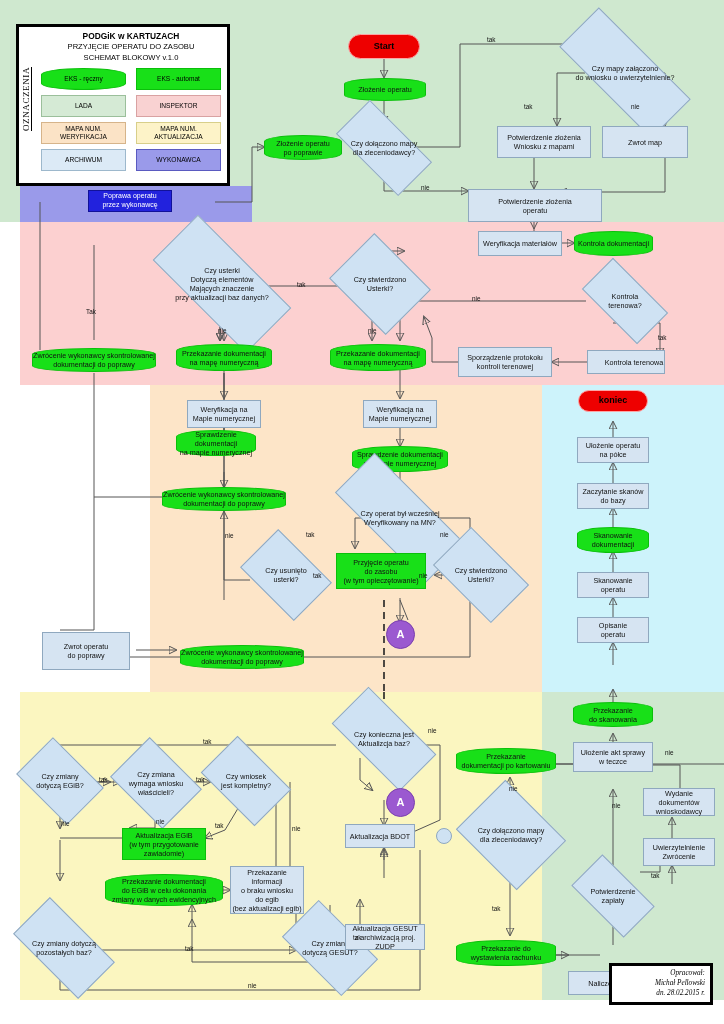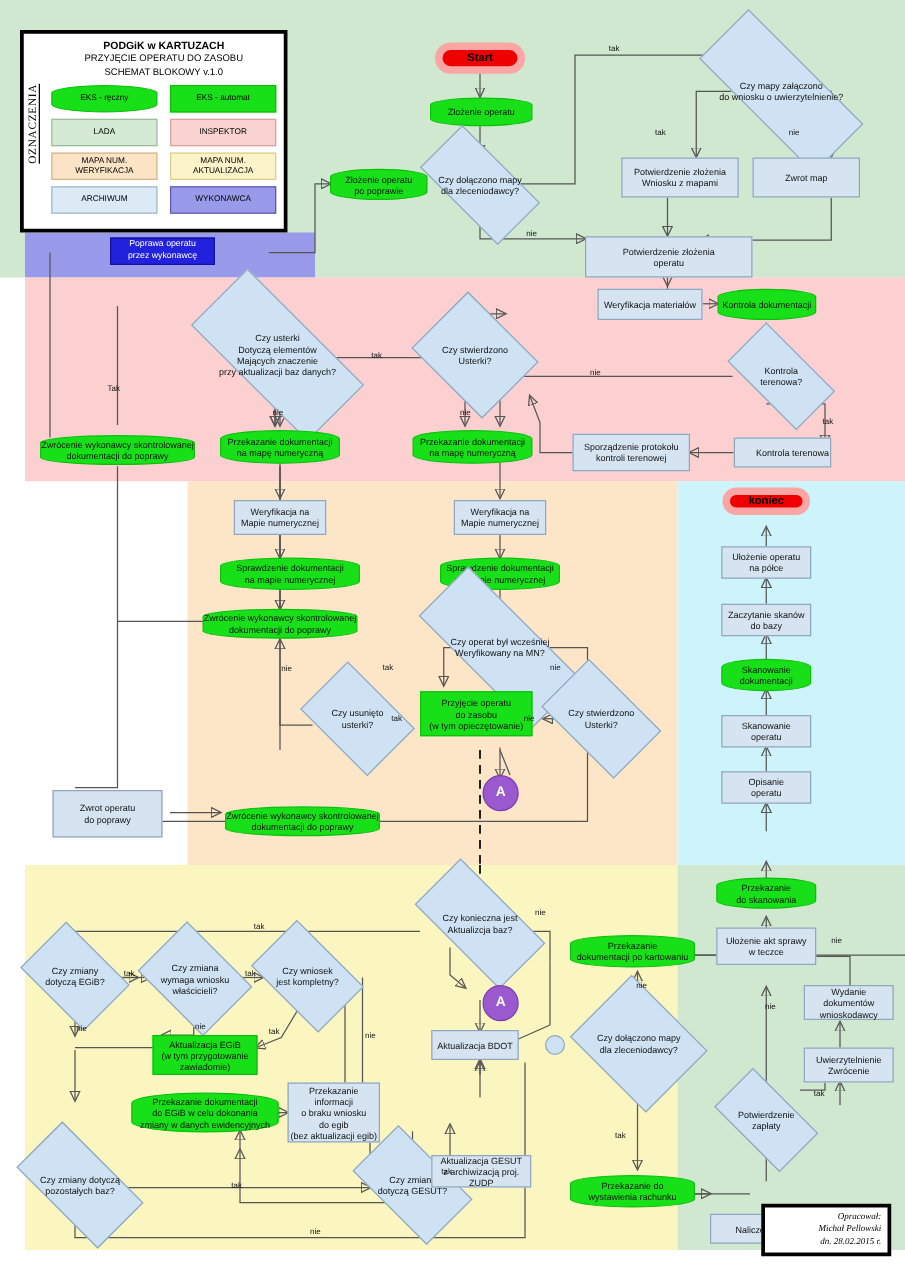--- a/index.html
+++ b/index.html
@@ -33,21 +33,21 @@
     transform:rotate(45deg); z-index:-1;
   }
   .dec .dlabel { position:relative; z-index:2; padding:0 2px; }
   .cyl {            
     background:#18e018; border:1px solid #0bbf0b; border-radius:50% / 26%;
   }
   .rectgreen {      
     background:#18e018; border:1px solid #0bbf0b;
   }
   .term {           
-    background:#ee0000; border:6px solid #fca5a5; border-radius:14px;
+    background:#ee0000; border:1px solid #fca5a5; border-radius:14px;
     color:#000; font-weight:bold; font-size:9px;
   }
   .conn {           
     background:#9b59d0; border:1px solid #7a3fae; border-radius:50%;
     color:#fff; font-weight:bold; font-size:11px;
   }
   .dotsm {          
     background:#cfe2f3; border:1px solid #8fa8bf; border-radius:50%;
   }
   .wyk {            
@@ -300,21 +300,21 @@
 
   <div class="node cyl" style="left:176px;top:344px;width:96px;height:27px;">Przekazanie dokumentacji
 na mapę numeryczną</div>
 
   <div class="node cyl" style="left:330px;top:344px;width:96px;height:27px;">Przekazanie dokumentacji
 na mapę numeryczną</div>
 
   <div class="node proc" style="left:187px;top:400px;width:74px;height:28px;">Weryfikacja na
 Mapie numerycznej</div>
 
-  <div class="node cyl" style="left:176px;top:446px;width:112px;height:26px;">Sprawdzenie dokumentacji
+  <div class="node cyl" style="left:176px;top:430px;width:80px;height:26px;">Sprawdzenie dokumentacji
 na mapie numerycznej</div>
 
   <div class="node cyl" style="left:162px;top:487px;width:124px;height:24px;">Zwrócenie wykonawcy skontrolowanej
 dokumentacji do poprawy</div>
 
   <div class="node dec" style="left:248px;top:548px;width:76px;height:54px;">
     <span class="dshape"></span>
     <span class="dlabel">Czy usunięto
 usterki?</span>
   </div>

